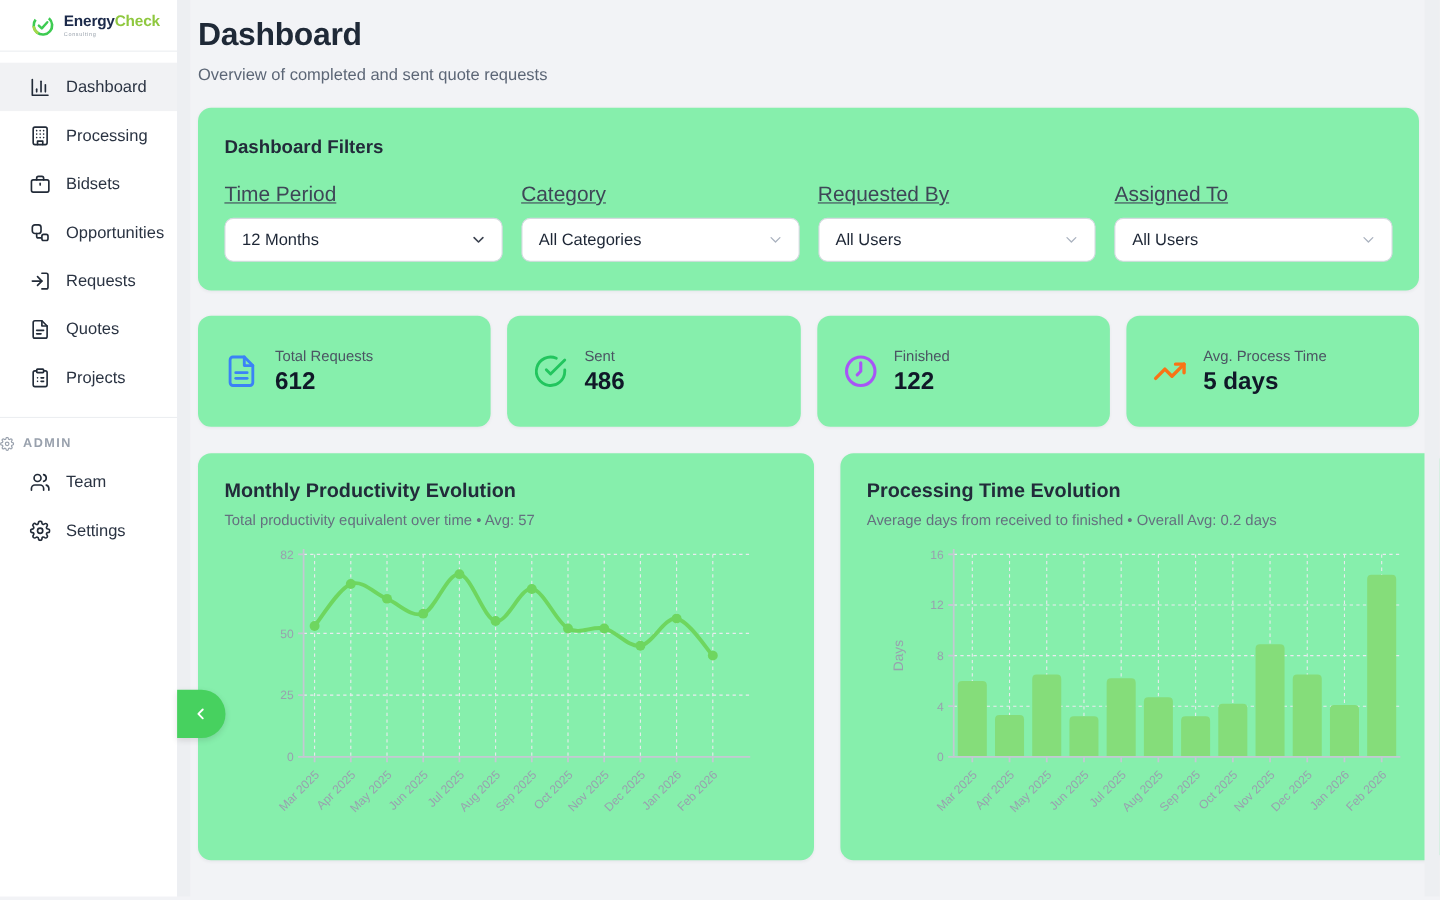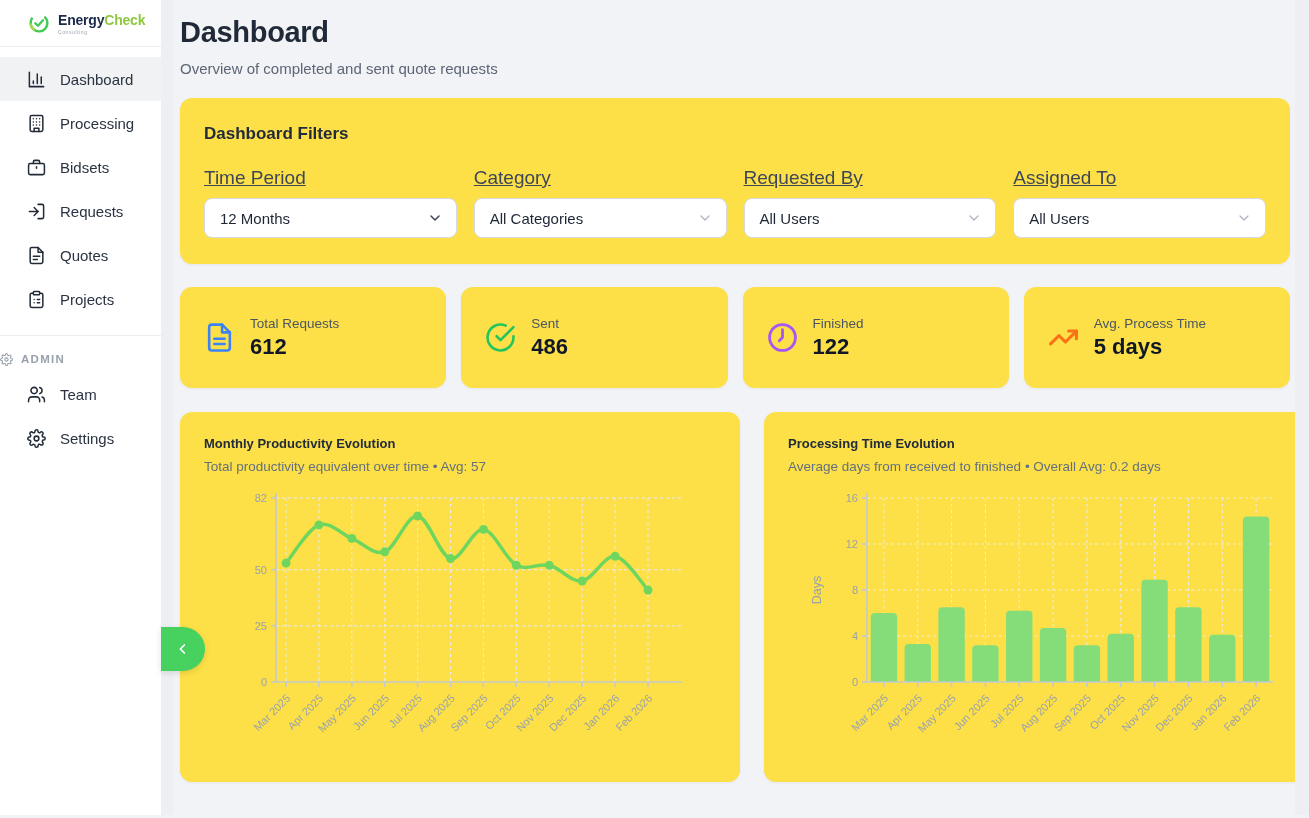--- a/index.html
+++ b/index.html
@@ -20,39 +20,39 @@
   .nav-divider { border-top:1px solid #eceef1; margin:14px 0 10px; }
   .admin-label { display:flex; align-items:center; gap:8px; height:26px; font-size:11.5px; font-weight:700; letter-spacing:1.3px; color:#99a1ad; }
   .gutter { width:12px; background:#edeff2; flex:none; }
   .collapse-btn { position:absolute; left:161px; top:627px; width:44px; height:44px; border:none; background:#47d15f; border-radius:8px 999px 999px 8px; display:flex; align-items:center; justify-content:center; cursor:pointer; box-shadow:0 2px 6px rgba(0,0,0,.12); z-index:5; }
 
   
   .main { position:relative; flex:1; overflow:hidden; }
   .content { padding:16px 0 0 7px; width:1117px; }
   h1.page-title { font-size:29px; font-weight:700; color:#1f2937; letter-spacing:-0.3px; }
   .page-subtitle { margin-top:11px; font-size:15px; color:#5c6676; }
-  .card { background:#fde047; border-radius:12px; box-shadow:0 1px 3px rgba(16,24,40,.05); }
+  .card { background:#86efac; border-radius:12px; box-shadow:0 1px 3px rgba(16,24,40,.05); }
 
   .filters-card { margin-top:21px; padding:26px 24px 26px; width:1110px; }
   .filters-title { font-size:17px; font-weight:700; color:#222b3a; }
   .filters-grid { display:grid; grid-template-columns:repeat(4,1fr); gap:17px; margin-top:23px; }
   .filter-field label { display:block; font-size:19px; color:#3e4757; margin-bottom:9px;text-decoration:underline; }
   .select { height:40px; border:1px solid #d5d9e0; border-radius:8px; background:#fff; display:flex; align-items:center; justify-content:space-between; padding:0 13px 0 15px; font-size:15px; color:#1d2635; cursor:pointer; }
   .select .chev { color:#aab2bf; display:flex; }
   .filter-field:first-child .select .chev { color:#3c4350; }
 
   .stats-row { display:grid; grid-template-columns:repeat(4,1fr); gap:15px; margin-top:23px; width:1110px; }
   .stat-card { height:101px; padding:0 24px; display:flex; align-items:center; gap:15px; }
   .stat-icon { display:flex; flex:none; }
   .stat-label { font-size:13.5px; color:#4b5563; }
   .stat-value { font-size:22px; font-weight:700; color:#101828; margin-top:3px; }
 
   .charts-row { display:grid; grid-template-columns:repeat(2,1fr); gap:24px; margin-top:24px; width:1110px; }
   .chart-card { height:370px; padding:24px; }
-  .chart-title { font-size:13px; font-weight:700; color:#222b3a; }
+  .chart-title { font-size:18px; font-weight:700; color:#222b3a; }
   .chart-sub { font-size:13.5px; color:#64707f; margin-top:8px; }
   .chart { margin-top:8px; }
   .line-chart { margin-left:26px; }
   .bar-chart { margin-left:13px; }
   svg text { font-family:"Liberation Sans", sans-serif; }
   .grid { stroke:#e9ebef; stroke-dasharray:3 3; }
   .axis { stroke:#c3c9d2; stroke-width:1.6; fill:none; }
   .tick { fill:#98a1ae; font-size:11px; }
   .ylabel { font-size:12.5px; }
 
@@ -102,20 +102,30 @@
       </div>
       <div class="nav-item">
         <span class="nav-icon">
           <svg width="19" height="19" viewBox="0 0 24 24" fill="none" stroke="currentColor" stroke-width="1.9" stroke-linecap="round" stroke-linejoin="round">
               <rect x="2" y="7" width="20" height="14" rx="2"></rect>
               <path d="M16 7V5a2 2 0 0 0-2-2h-4a2 2 0 0 0-2 2v2"></path>
               <path d="M12 11v2"></path>
             </svg>
         </span>
         <span>Bidsets</span>
+      </div>
+      <div class="nav-item">
+        <span class="nav-icon">
+          <svg width="19" height="19" viewBox="0 0 24 24" fill="none" stroke="currentColor" stroke-width="1.9" stroke-linecap="round" stroke-linejoin="round">
+              <rect x="3" y="3" width="10" height="10" rx="3"></rect>
+              <path d="M8 13v3a2 2 0 0 0 2 2h3"></path>
+              <rect x="14" y="14" width="7" height="7" rx="2"></rect>
+            </svg>
+        </span>
+        <span>Opportunities</span>
       </div>
       <div class="nav-item">
         <span class="nav-icon">
           <svg width="19" height="19" viewBox="0 0 24 24" fill="none" stroke="currentColor" stroke-width="1.9" stroke-linecap="round" stroke-linejoin="round">
               <path d="M14 3h5a2 2 0 0 1 2 2v14a2 2 0 0 1-2 2h-5"></path>
               <polyline points="9 17 14 12 9 7"></polyline>
               <line x1="14" y1="12" x2="3" y2="12"></line>
             </svg>
         </span>
         <span>Requests</span>

